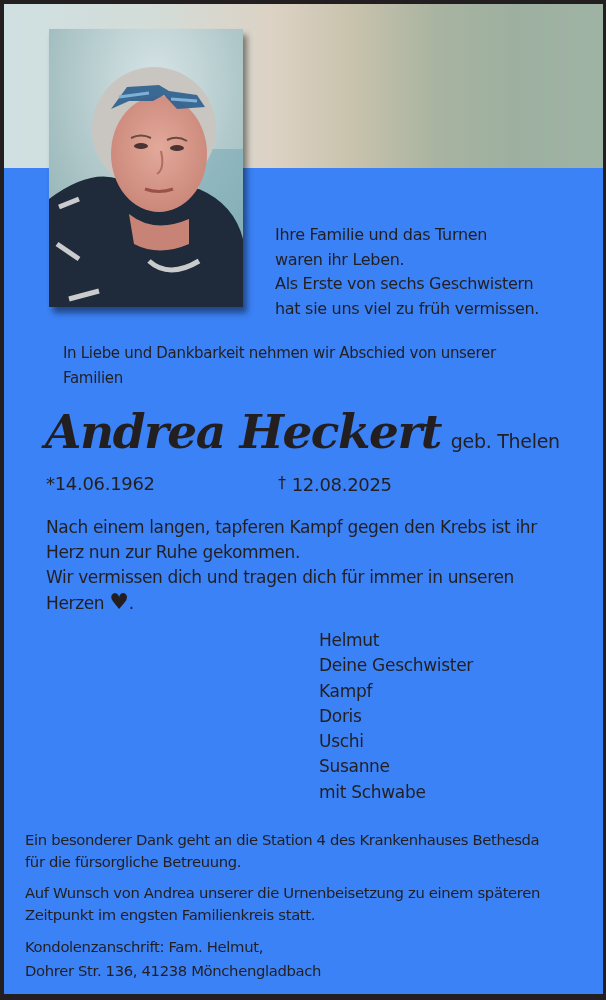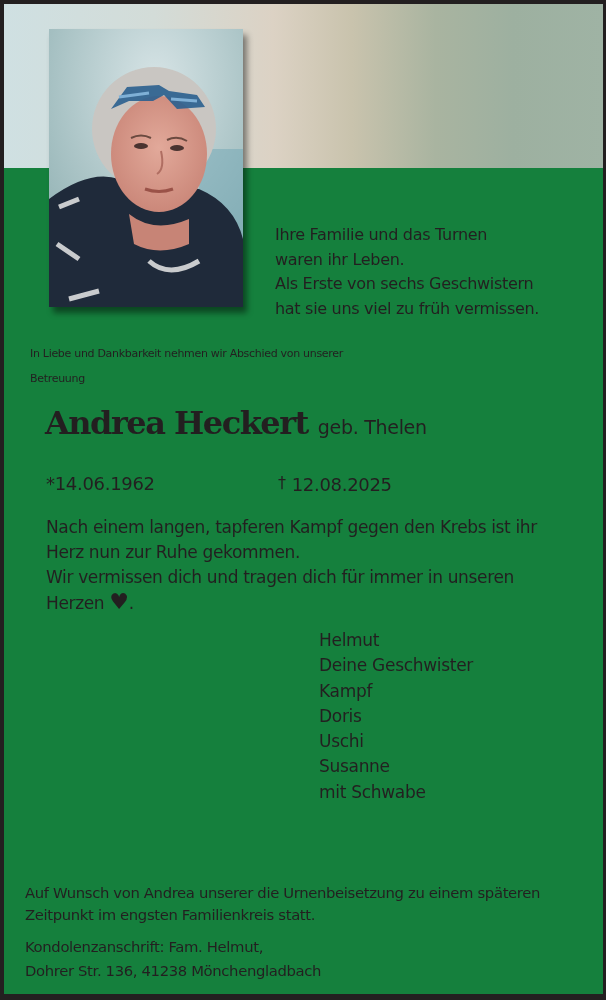--- a/index.html
+++ b/index.html
@@ -1,28 +1,28 @@
 <!DOCTYPE html>
 <html><head>
 <meta charset="utf-8">
 <style>
   html, body { margin:0; padding:0; }
   body { width:606px; height:1000px; background:#231f20; position:relative; overflow:hidden; }
-  .card { position:absolute; left:4px; top:4px; width:599px; height:990px; background:#15803d; overflow:hidden;
+  .card { position:absolute; left:4px; top:4px; width:599px; height:990px; background:#3b82f6; overflow:hidden;
           font-family:"DejaVu Sans", sans-serif; color:#231f20; }
   .band { position:absolute; left:0; top:0; width:100%; height:164px;
           background: linear-gradient(90deg, #cfe0e2 0%, #d3dcd8 25%, #dcd2c4 45%, #c9c3ad 58%, #a9b4a0 72%, #9db0a0 85%, #9fb3a4 100%); }
   .photo { position:absolute; left:45px; top:25px; width:194px; height:278px;
            box-shadow: 4px 6px 6px rgba(0,0,0,0.45); overflow:hidden;
            background: linear-gradient(180deg, #a7c2bf 0%, #b8cdd0 30%, #9fb6b8 55%, #8aa8ad 100%); }
   .photo svg { display:block; }
   .quote { position:absolute; left:271px; top:219px; font-size:16px; line-height:24.5px; letter-spacing:-0.3px; }
-  .intro { position:absolute; left:26px; top:337px; width:540px; font-size:11px; line-height:25px; letter-spacing:-0.3px; }
+  .intro { position:absolute; left:59px; top:337px; width:540px; font-size:15px; line-height:25px; letter-spacing:-0.3px; }
   .name-row { position:absolute; left:41px; top:400px; white-space:nowrap; }
-  .name { font-family:"DejaVu Serif", serif; font-weight:bold; font-size:32px; letter-spacing:-1.5px; }
+  .name { font-family:"DejaVu Serif", serif; font-style:italic; font-weight:bold; font-size:47px; letter-spacing:-1.5px; }
   .nee { font-size:19px; margin-left:10px; letter-spacing:-0.3px; }
   .dates { position:absolute; left:42px; top:469px; font-size:18px; letter-spacing:-0.3px; }
   .dates .death { position:absolute; left:232px; top:0; white-space:nowrap; }
   .dates .cross { font-size:16px; vertical-align:3px; margin-right:6px; }
   .body-text { position:absolute; left:42px; top:511px; width:545px; font-size:17px; line-height:25.2px; letter-spacing:-0.35px; }
   .heart { font-size:22px; line-height:10px; }
   .signers { position:absolute; left:315px; top:624px; font-size:17px; line-height:25.3px; letter-spacing:-0.3px; }
   .thanks { position:absolute; left:21px; top:825px; width:570px; font-size:14.8px; line-height:22px; letter-spacing:-0.35px; }
   .burial { position:absolute; left:21px; top:878px; width:570px; font-size:14.8px; line-height:22px; letter-spacing:-0.35px; }
   .address { position:absolute; left:21px; top:931px; width:570px; font-size:14.8px; line-height:24px; letter-spacing:-0.35px; }
@@ -72,21 +72,21 @@
 
   <div class="quote">
     <span class="line">Ihre Familie und das Turnen</span>
     <span class="line">waren ihr Leben.</span>
     <span class="line">Als Erste von sechs Geschwistern</span>
     <span class="line">hat sie uns viel zu früh vermissen.</span>
   </div>
 
   <div class="intro">
     <span class="line">In Liebe und Dankbarkeit nehmen wir Abschied von unserer</span>
-    <span class="line">Betreuung</span>
+    <span class="line">Familien</span>
   </div>
 
   <div class="name-row">
     <span class="name">Andrea Heckert</span><span class="nee">geb. Thelen</span>
   </div>
 
   <div class="dates">
     <span>*14.06.1962</span>
     <span class="death"><span class="cross">†</span><span>12.08.2025</span></span>
   </div>
@@ -101,20 +101,24 @@
   <div class="signers">
     <span class="line">Helmut</span>
     <span class="line">Deine Geschwister</span>
     <span class="line">Kampf</span>
     <span class="line">Doris</span>
     <span class="line">Uschi</span>
     <span class="line">Susanne</span>
     <span class="line">mit Schwabe</span>
   </div>
 
+  <div class="thanks">
+    <span class="line">Ein besonderer Dank geht an die Station 4 des Krankenhauses Bethesda</span>
+    <span class="line">für die fürsorgliche Betreuung.</span>
+  </div>
 
   <div class="burial">
     <span class="line">Auf Wunsch von Andrea unserer die Urnenbeisetzung zu einem späteren</span>
     <span class="line">Zeitpunkt im engsten Familienkreis statt.</span>
   </div>
 
   <div class="address">
     <span class="line">Kondolenzanschrift: Fam. Helmut,</span>
     <span class="line">Dohrer Str. 136, 41238 Mönchengladbach</span>
   </div>

